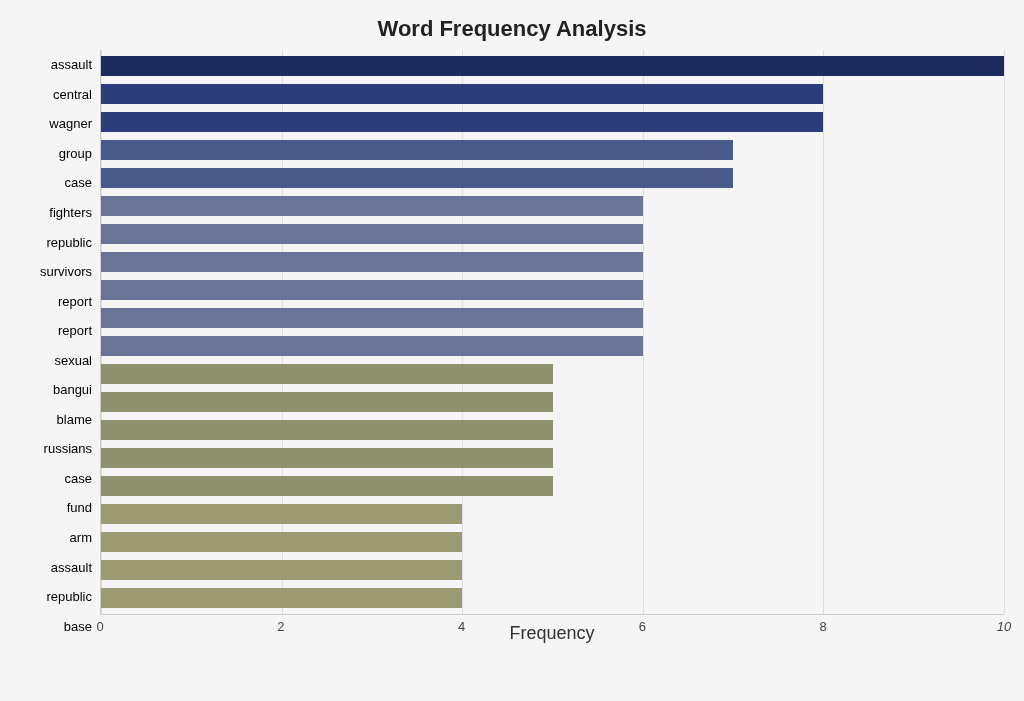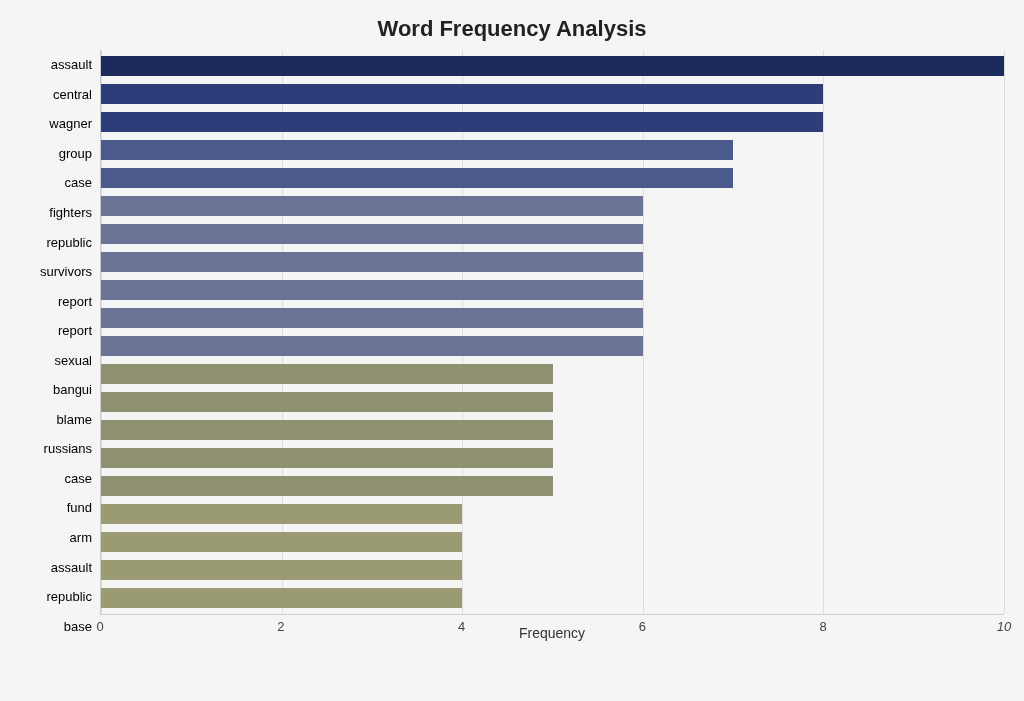--- a/index.html
+++ b/index.html
@@ -68,21 +68,21 @@
       height: 20px;
       border-radius: 0;
     }
     .x-tick {
       font-size: 13px;
       color: #444;
       text-align: center;
     }
     .x-title {
       text-align: center;
-      font-size: 14px;
+      font-size: 18px;
       color: #333;
       margin-top: 4px;
       width: 100%;
     }
   </style>
 </head>
 <body>
 
 <div class="chart-container">
   <div class="chart-title">Word Frequency Analysis</div>

